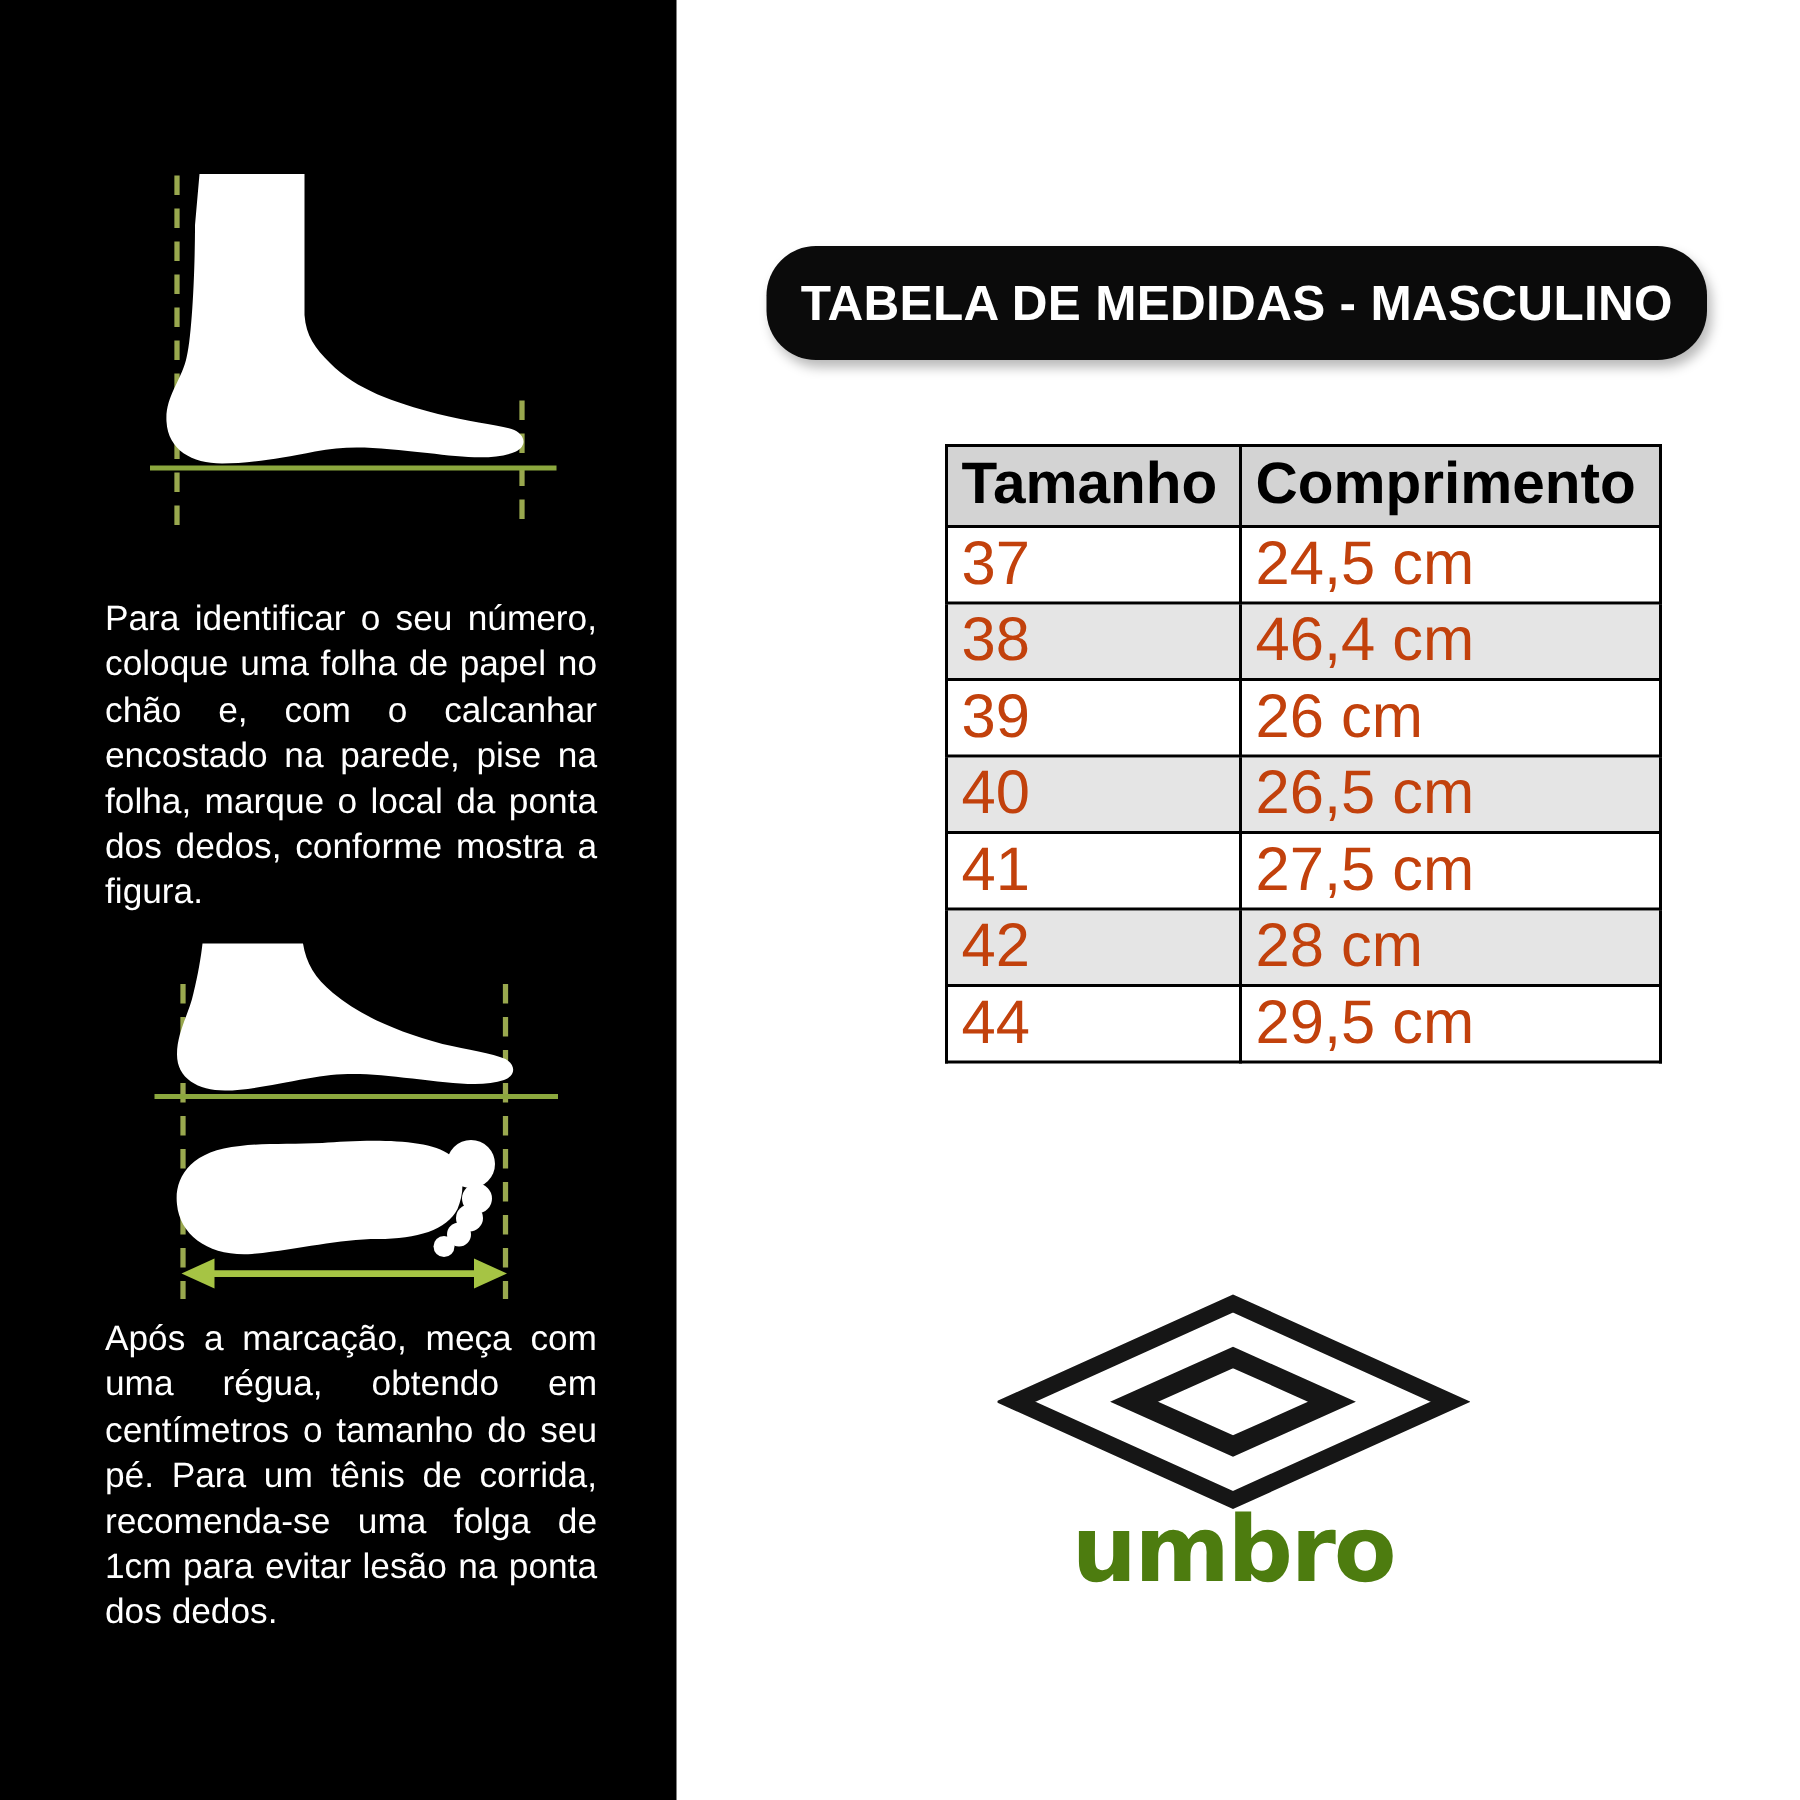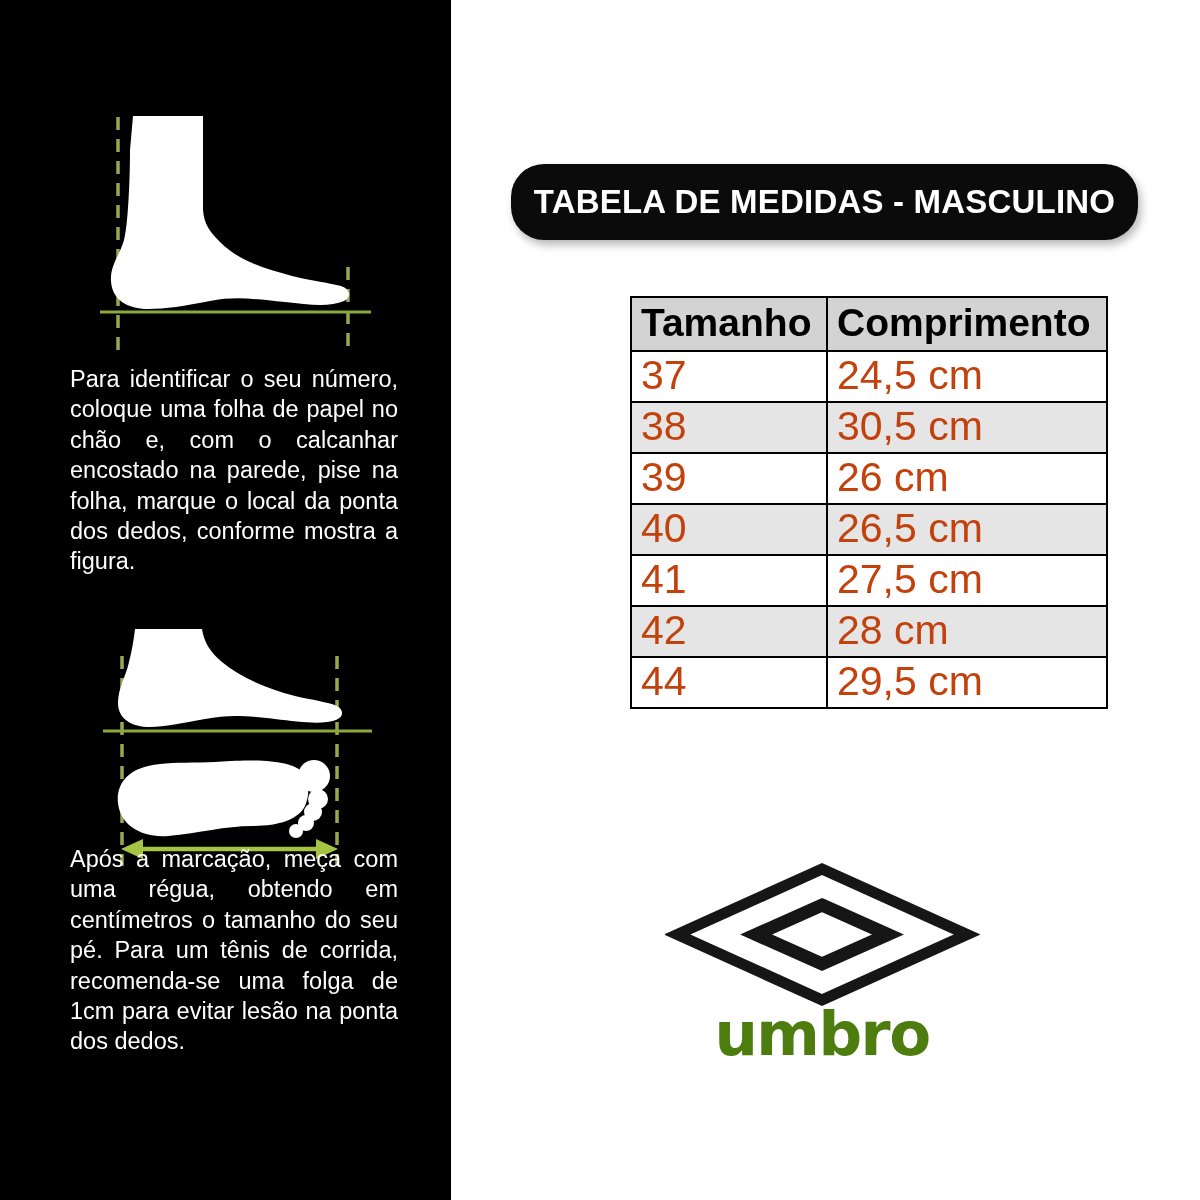--- a/index.html
+++ b/index.html
@@ -2,21 +2,21 @@
 <html><head>
 <meta charset="utf-8">
 <style>
   * { margin:0; padding:0; box-sizing:border-box; }
   html,body { width:1200px; height:1200px; background:#fff; font-family:"Liberation Sans", sans-serif; }
   .stage { position:relative; width:1200px; height:1200px; background:#fff; overflow:hidden; }
 
   
   .left-panel { position:absolute; left:0; top:0; width:451px; height:1200px; background:#000; }
   .instruction { position:absolute; left:70px; width:328px; color:#fff;
-                 font-size:23.5px; line-height:30.4px; text-align:justify; }
+                 font-size:23.5px; line-height:30.4px; text-align:justify;margin-top:33px; }
   .instruction.top { top:364px; }
   .instruction.bottom { top:844px; }
   .diagram-svg { position:absolute; display:block; }
 
   
   .title-banner { position:absolute; left:511px; top:164px; width:627px; height:76px;
                   background:#0b0b0b; border-radius:33px;
                   display:flex; align-items:center; justify-content:center;
                   color:#ffffff; font-weight:bold; font-size:33px; letter-spacing:0.2px;
                   box-shadow:3px 5px 8px rgba(0,0,0,0.28); white-space:nowrap; }
@@ -118,21 +118,21 @@
         <th>Comprimento</th>
       </tr>
     </thead>
     <tbody>
       <tr>
         <td>37</td>
         <td>24,5 cm</td>
       </tr>
       <tr>
         <td>38</td>
-        <td>30,5 cm</td>
+        <td>46,4 cm</td>
       </tr>
       <tr>
         <td>39</td>
         <td>26 cm</td>
       </tr>
       <tr>
         <td>40</td>
         <td>26,5 cm</td>
       </tr>
       <tr>

